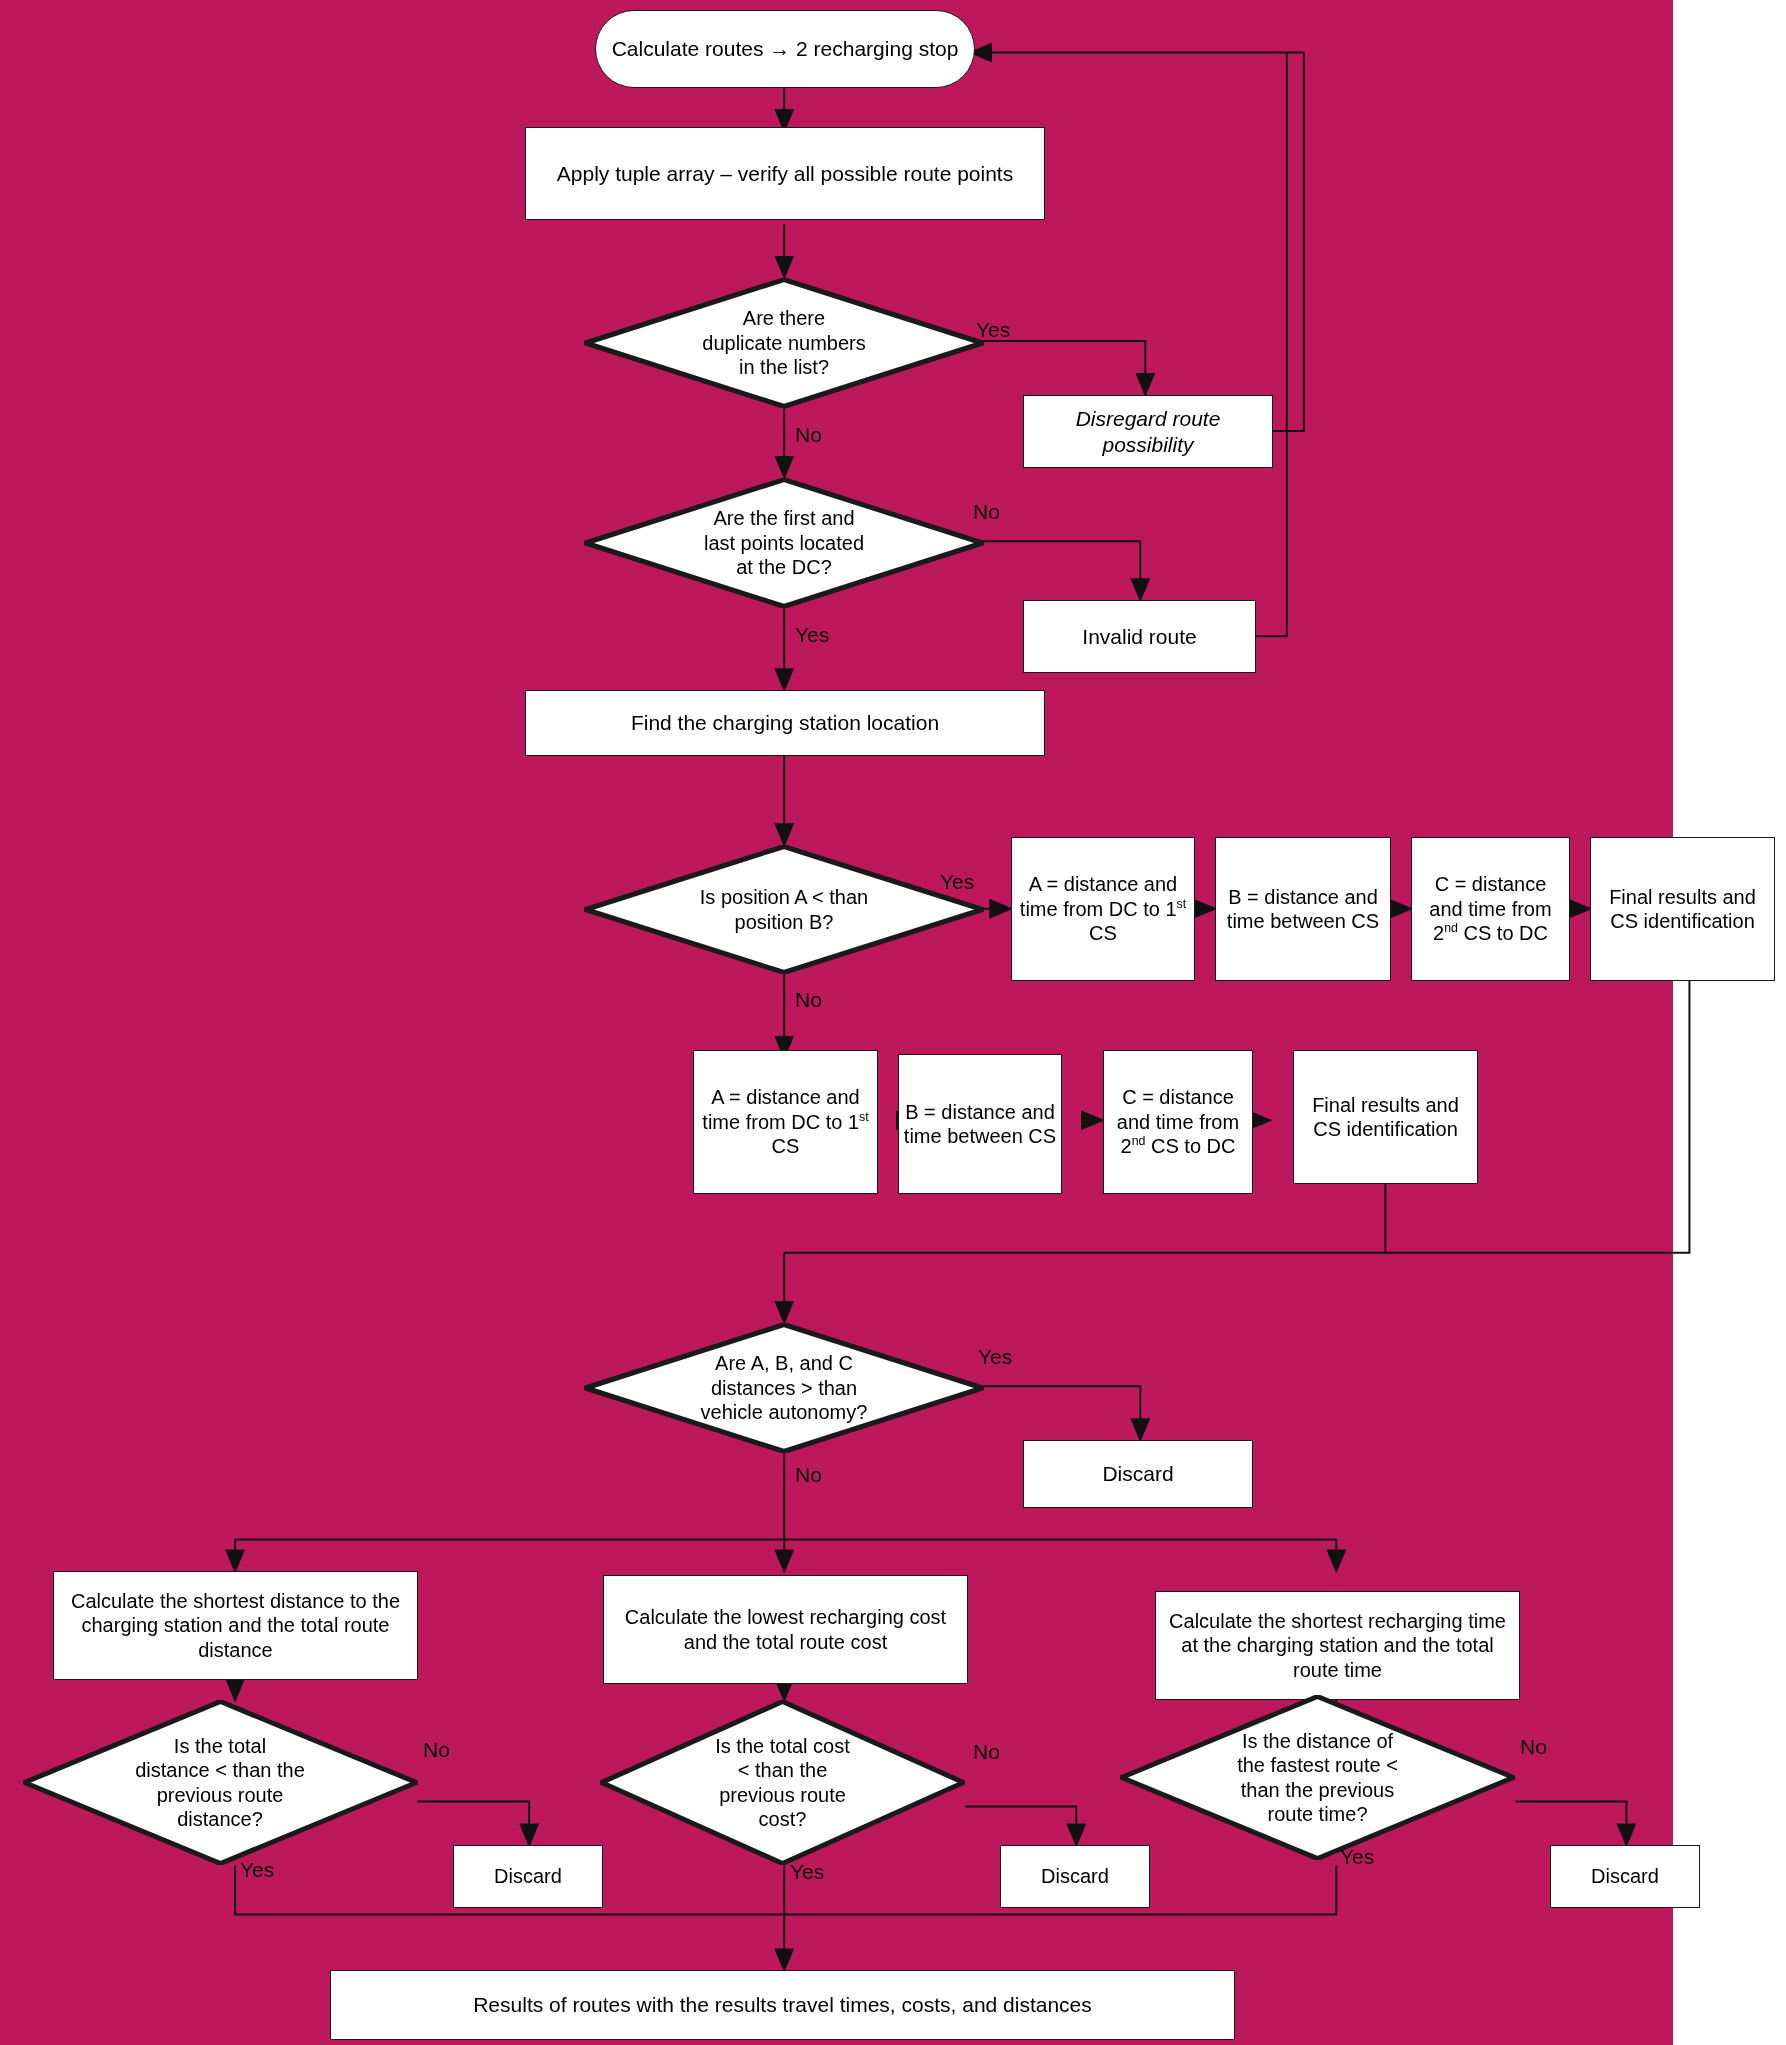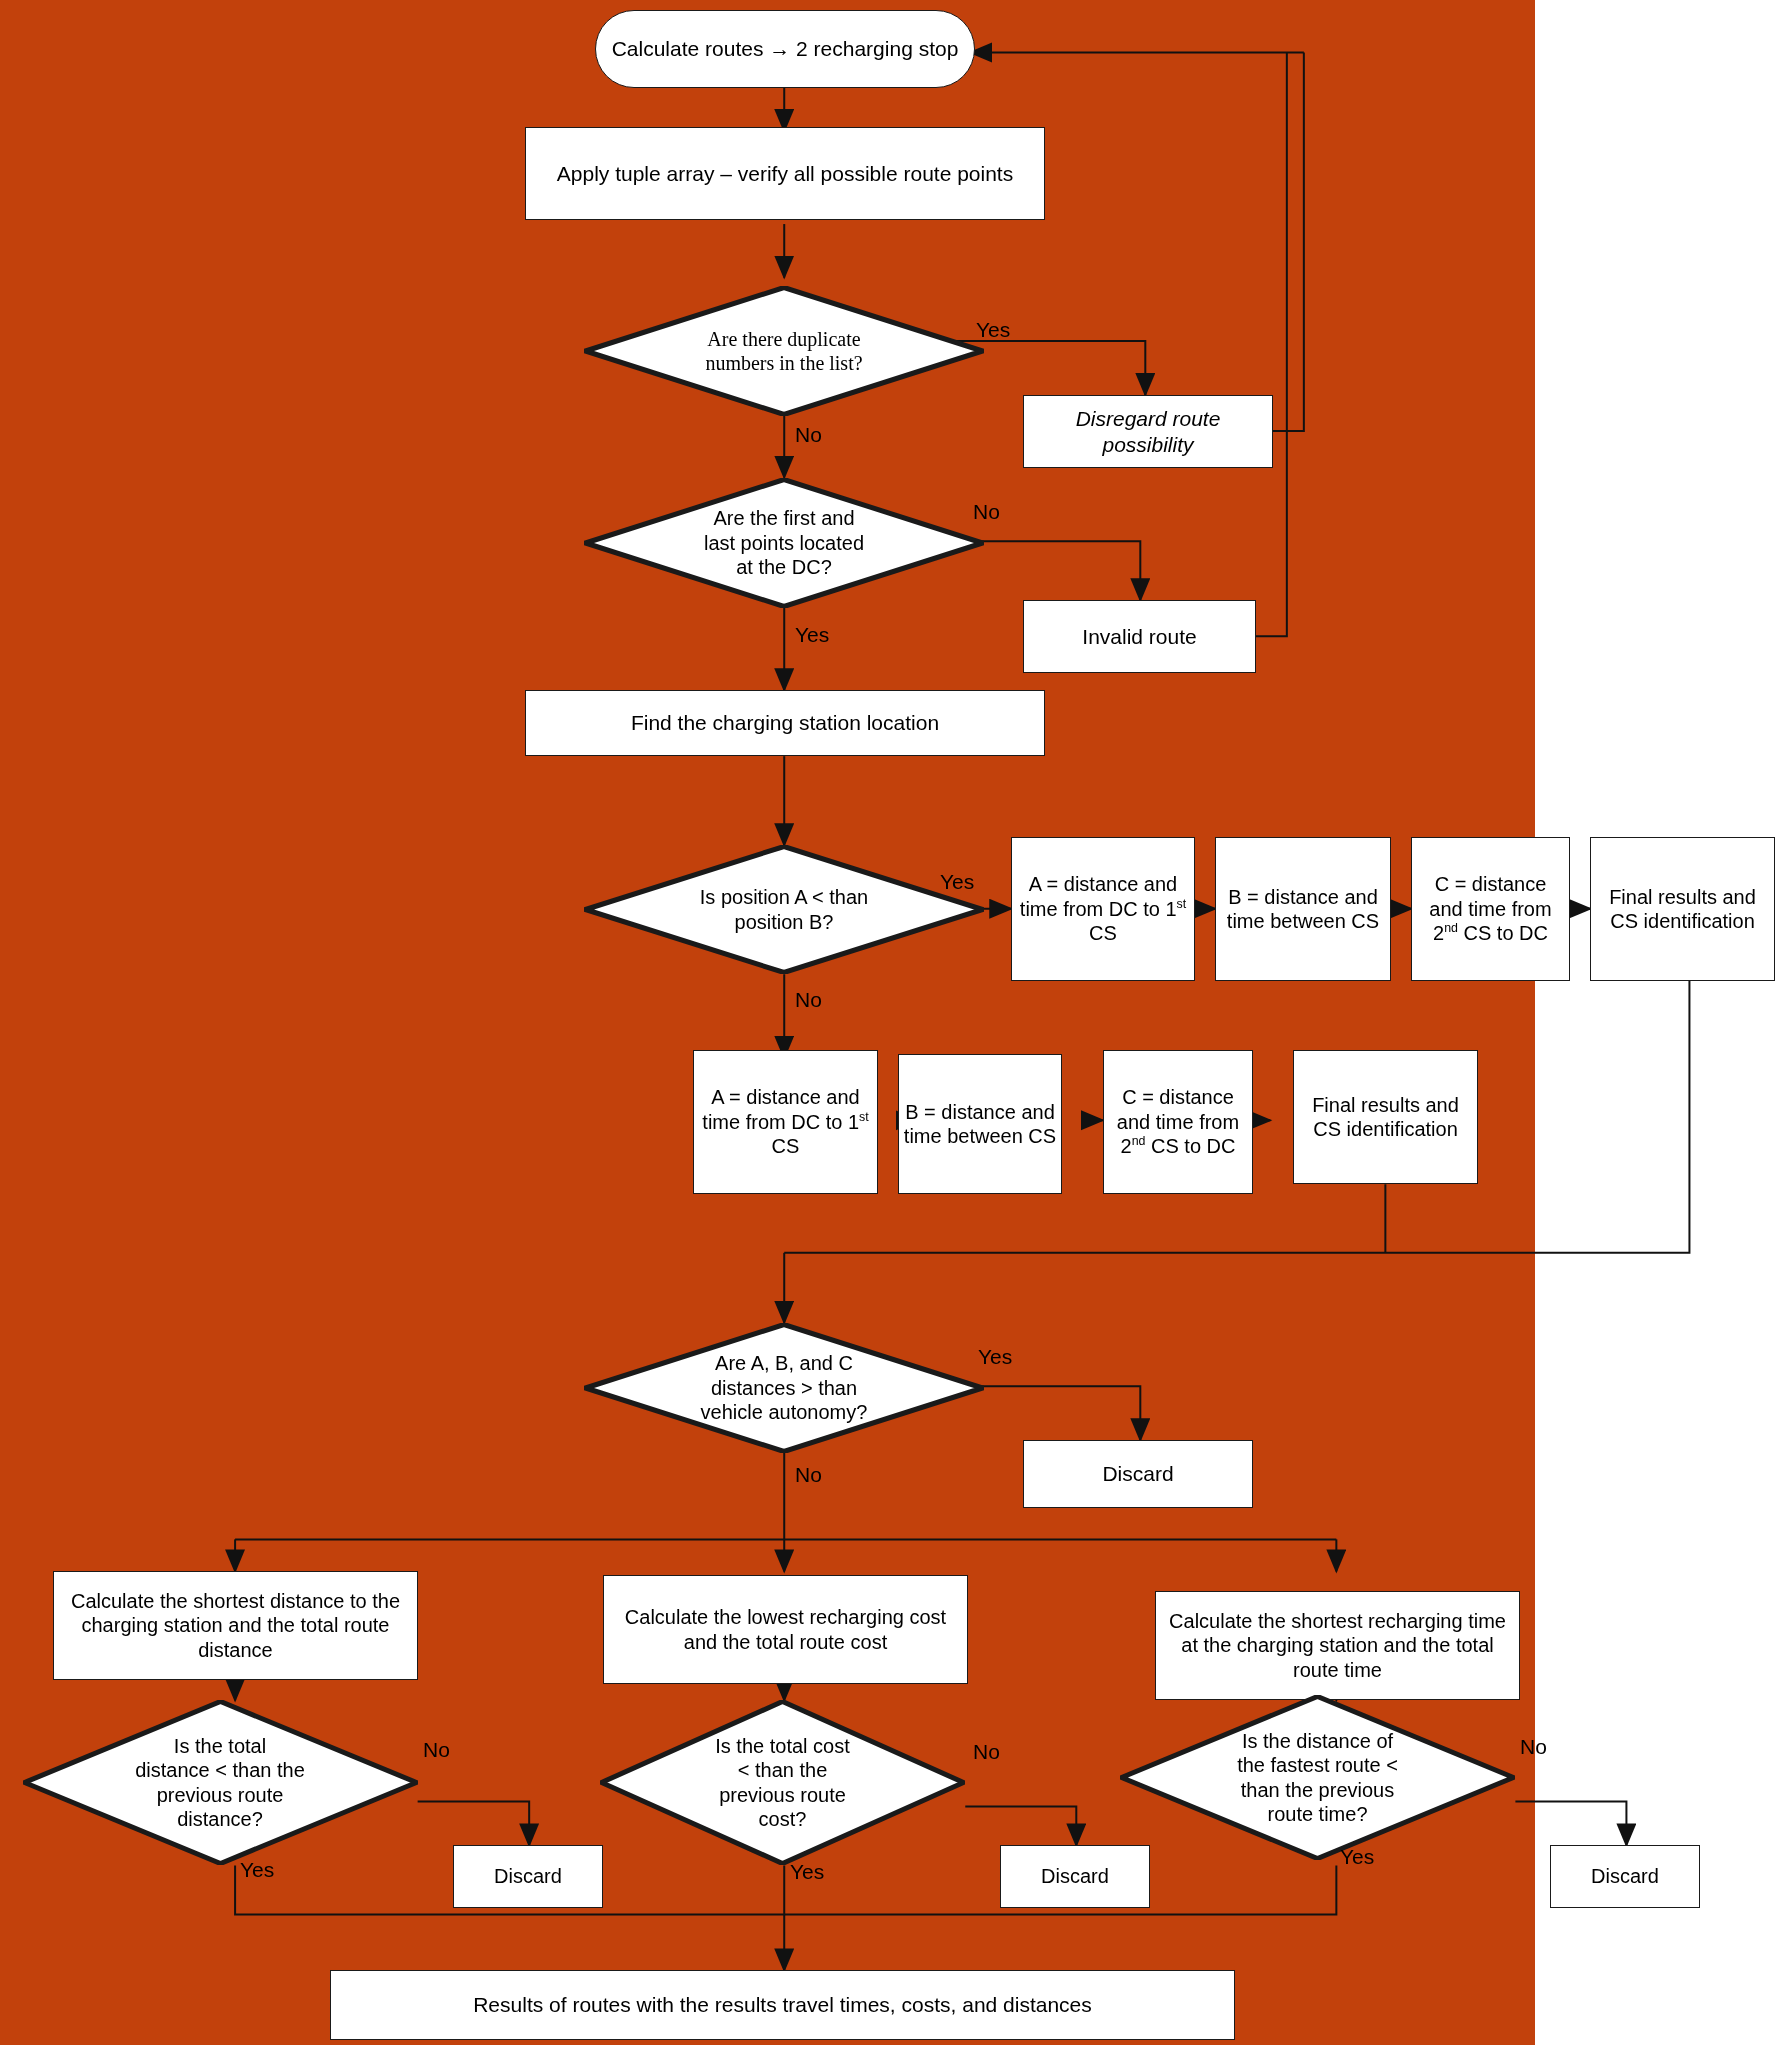--- a/index.html
+++ b/index.html
@@ -1,16 +1,16 @@
 <!DOCTYPE html>
 <html style="font-size:8px"><head>
 <meta charset="utf-8">
 <style>
   html,body{margin:0;padding:0;background:#ffffff;}
-  #stage{position:relative;width:1535px;height:2046px;background:#c2410c;
+  #stage{position:relative;width:1673px;height:2046px;background:#be185d;
          font-family:"Liberation Sans", sans-serif;}
   svg#wires{position:absolute;left:0;top:0;width:1787px;height:2046px;overflow:visible;}
   .node{position:absolute;box-sizing:border-box;border:1.5px solid #1a1a1a;background:#fff;
         display:flex;align-items:center;justify-content:center;text-align:center;
         color:#000;line-height:1.22;padding:2px 4px;}
   .node.term{border-radius:500px;}
   .dia{position:absolute;display:flex;align-items:center;justify-content:center;
        text-align:center;color:#000;line-height:1.22;}
   .dia .dshape{position:absolute;left:0;top:0;width:100%;height:100%;}
   .dia .dtext{position:relative;z-index:2;padding:0 3px;}
@@ -100,21 +100,21 @@
   </svg>
 
   <div class="node term f42" style="left:595px;top:10px;width:380px;height:78px;">
     <span>Calculate routes → 2 recharging stop</span>
   </div>
 
   <div class="node f42" style="left:525px;top:127px;width:520px;height:93px;">
     <span>Apply tuple array – verify all possible route points</span>
   </div>
 
-  <div class="dia f40" style="left:584px;top:286px;width:400px;height:130px;font-family:Liberation Serif, serif;">
+  <div class="dia f40" style="left:584px;top:278px;width:400px;height:130px;">
     <svg class="dshape" viewBox="0 0 800 260" preserveAspectRatio="none">
       <polygon points="400,3 797,130 400,257 3,130" fill="#fff" stroke="#1a1a1a" stroke-width="5" vector-effect="non-scaling-stroke"></polygon>
     </svg>
     <span class="dtext" style="max-width:165px;">Are there duplicate numbers in the list?</span>
   </div>
 
   <div class="node f42" style="left:1023px;top:395px;width:250px;height:73px;font-style:italic;">
     <span>Disregard route possibility</span>
   </div>
 

